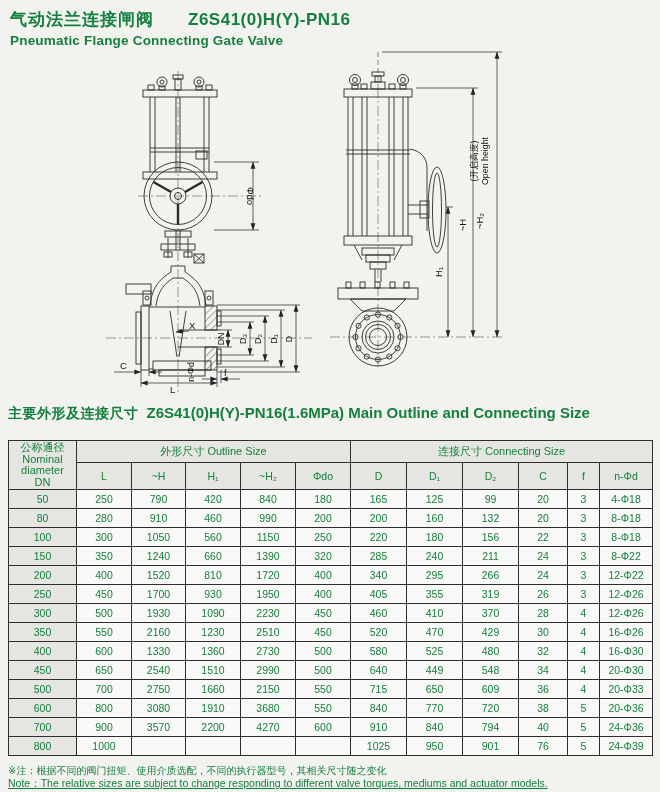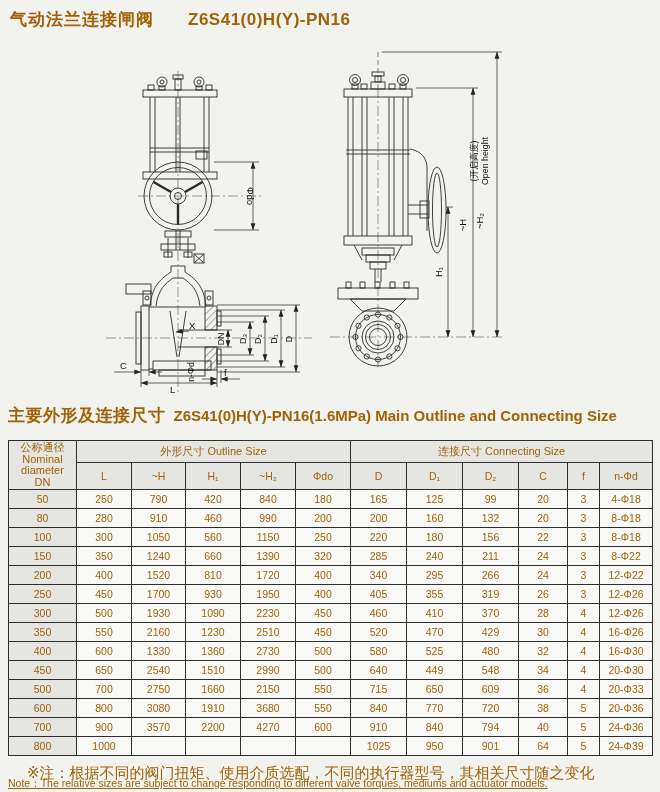--- a/index.html
+++ b/index.html
@@ -1,55 +1,56 @@
 <!DOCTYPE html>
 <html><head>
 <meta charset="utf-8">
 <style>
   html,body{margin:0;padding:0;}
   .page{position:relative;width:660px;height:792px;background:#f2f2ef;overflow:hidden;
-        font-family:"Liberation Sans","DejaVu Sans",sans-serif;color:#a16207;}
+        font-family:"Liberation Sans","DejaVu Sans",sans-serif;color:#15803d;}
   .titles{position:absolute;top:8px;left:10px;}
   .t-zh{font-size:17px;font-weight:bold;letter-spacing:1px;}
   .t-model{font-size:17px;font-weight:bold;margin-left:34px;letter-spacing:0.5px;}
   .t-en{font-size:13.5px;font-weight:bold;margin-top:2px;letter-spacing:0.2px;}
   .drawing{position:absolute;top:45px;left:0;}
   .sec-title{position:absolute;top:404px;left:8px;font-weight:bold;}
-  .sec-zh{font-size:17px;letter-spacing:0.5px;}
+  .sec-zh{font-size:14px;letter-spacing:0.5px;}
   .sec-en{font-size:15px;margin-left:8px;}
   table.dim{position:absolute;top:440px;left:8px;border-collapse:collapse;table-layout:fixed;
             width:644px;border:1.5px solid #2e2e2e;}
   table.dim th,table.dim td{border:1px solid #2e2e2e;text-align:center;vertical-align:middle;
             font-size:10.5px;font-weight:normal;padding:0;overflow:hidden;white-space:nowrap;}
   table.dim th{background:#e5e5e2;}
   table.dim td{background:#f9f9f7;height:18px;}
   table.dim td.dn{background:#e5e5e2;}
   tr.grp th{height:21px;font-size:11px;}
   tr.sub th{height:26px;}
   th.dnh{font-size:10px;line-height:11.5px;}
-  .n1{position:absolute;left:8px;top:764px;font-size:15px;margin-left:19px;}
+  .n1{position:absolute;left:8px;top:764px;font-size:10px;}
   .n2{position:absolute;left:8px;top:777px;font-size:10.5px;text-decoration:underline;}
   svg .ln{stroke:#2b2b2b;stroke-width:0.9;fill:none;}
   svg .cl{stroke:#555;stroke-width:0.6;fill:none;stroke-dasharray:10 3 2 3;}
   svg .dash{stroke:#555;stroke-width:0.7;fill:none;stroke-dasharray:5 3;}
   svg .dm{stroke:#222;stroke-width:0.7;fill:none;}
   svg .spoke{stroke:#2b2b2b;stroke-width:2.4;fill:none;}
   svg text{font-family:"Liberation Sans","DejaVu Sans",sans-serif;fill:#111;}
   svg .lab{font-size:9.5px;}
   svg .labS{font-size:8.8px;}
 </style>
 </head>
 <body>
 
 <div class="page">
 
   <div class="titles">
     <div>
       <span class="t-zh">气动法兰连接闸阀</span><span class="t-model">Z6S41(0)H(Y)-PN16</span>
     </div>
+    <div class="t-en">Pneumatic Flange Connecting Gate Valve</div>
   </div>
 
   <svg class="drawing" width="660" height="355" viewBox="0 0 660 355">
     <defs>
       <pattern id="hat" patternUnits="userSpaceOnUse" width="5" height="5" patternTransform="rotate(45)">
         <line x1="0" y1="0" x2="0" y2="5" stroke="#444" stroke-width="0.9"></line>
       </pattern>
       <marker id="ar" viewBox="0 0 10 10" refX="9.5" refY="5" markerWidth="10" markerHeight="10" orient="auto-start-reverse">
         <path d="M0,1.6 L10,5 L0,8.4 z" fill="#222"></path>
       </marker>
@@ -479,21 +480,21 @@
         <tr>
           <td class="dn">800</td>
           <td>1000</td>
           <td></td>
           <td></td>
           <td></td>
           <td></td>
           <td>1025</td>
           <td>950</td>
           <td>901</td>
-          <td>64</td>
+          <td>76</td>
           <td>5</td>
           <td>24-Φ39</td>
         </tr>
       </tbody>
   </table>
 
   <div class="n1">※注：根据不同的阀门扭矩、使用介质选配，不同的执行器型号，其相关尺寸随之变化</div>
   <div class="n2">Note：The relative sizes are subject to change responding to different valve torques, mediums and actuator models.</div>
 
 </div>

